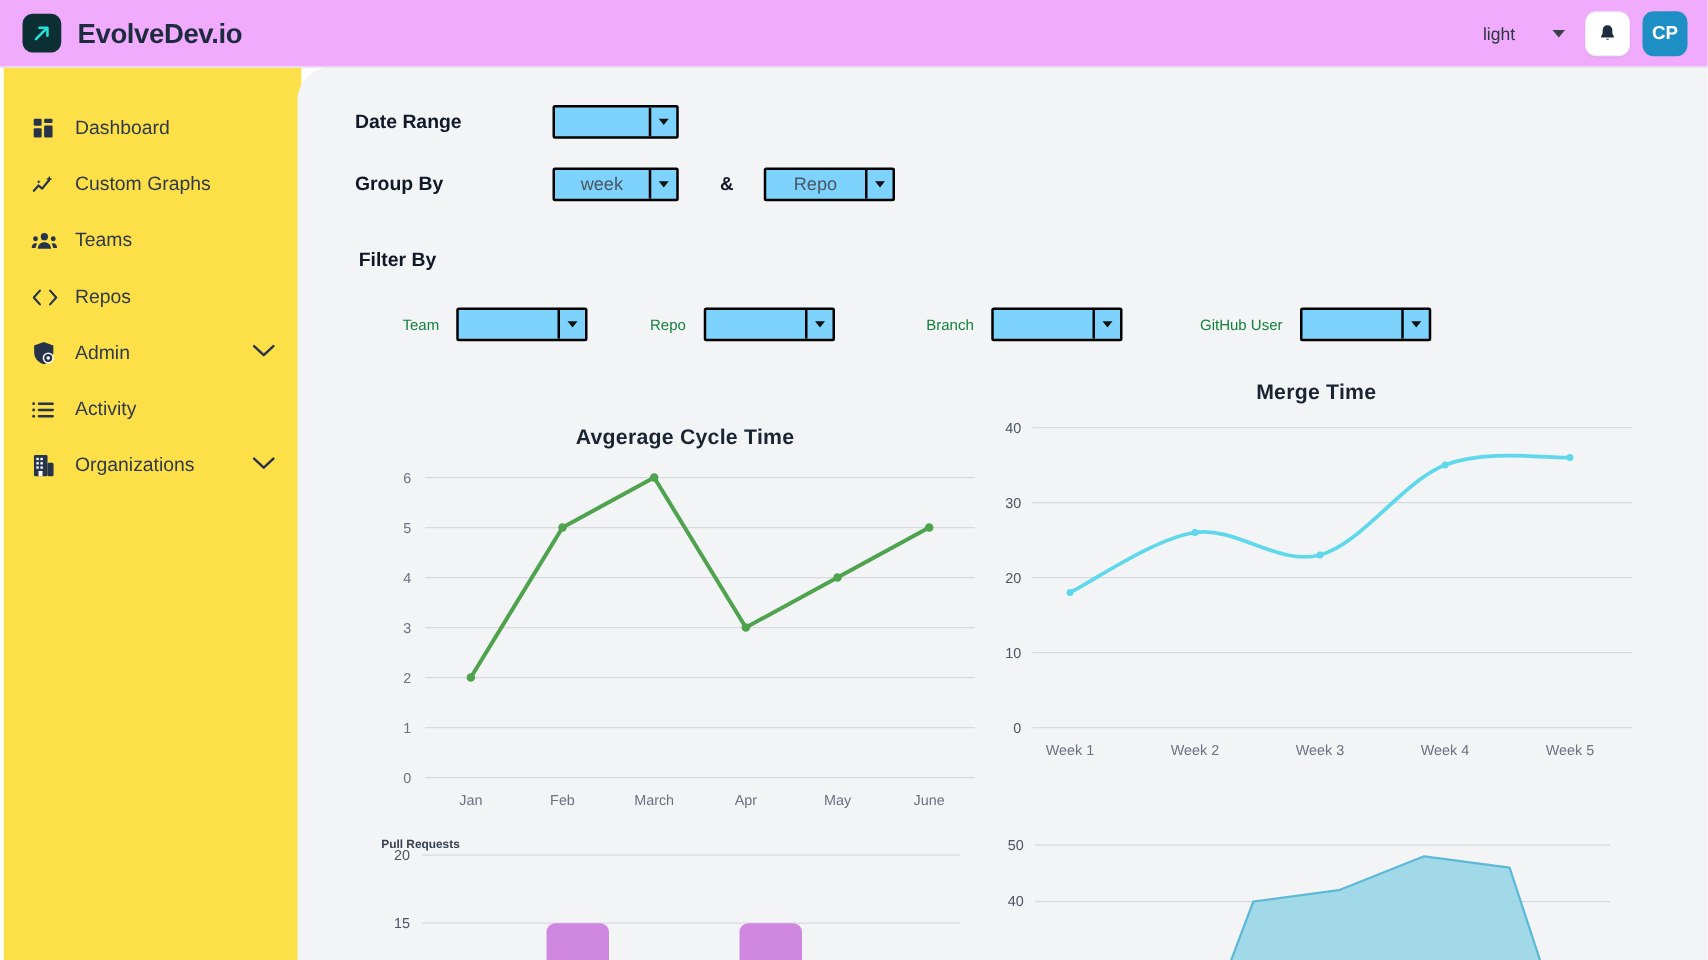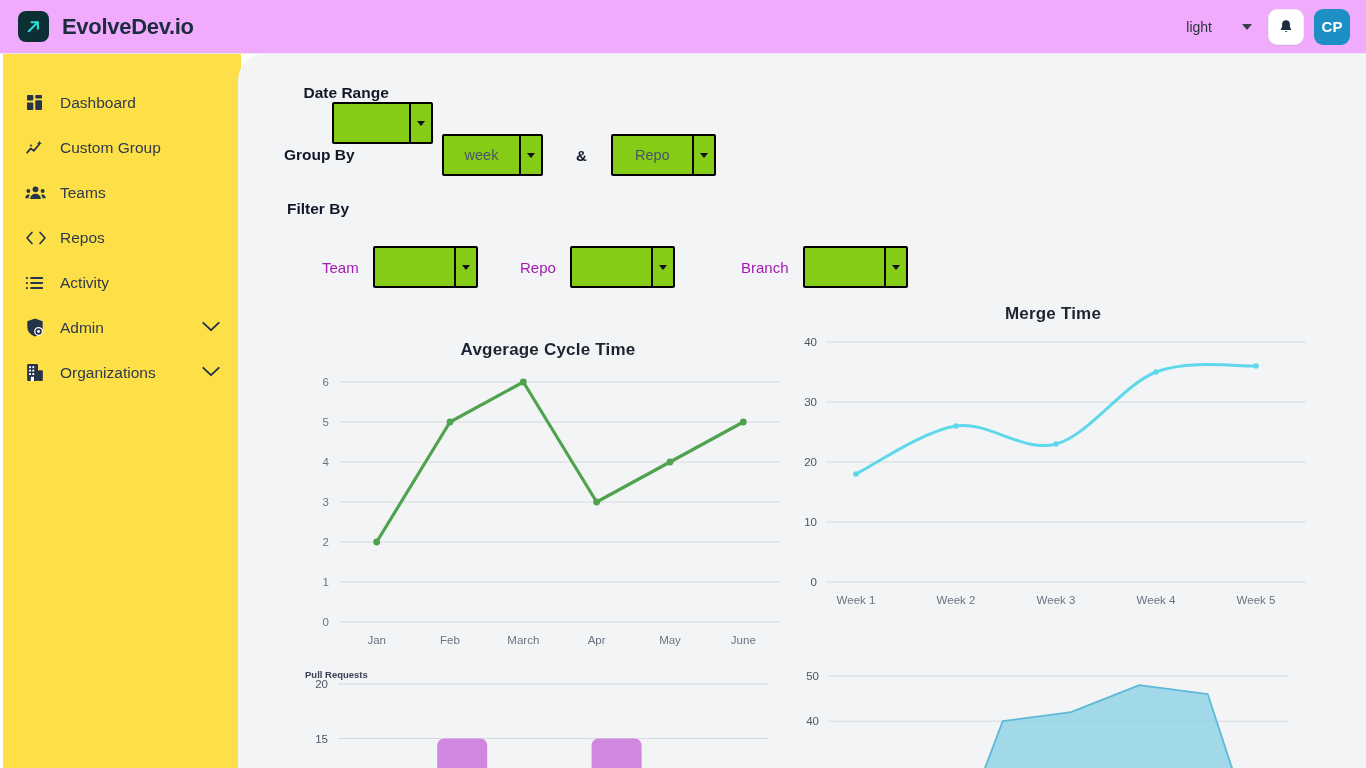--- a/index.html
+++ b/index.html
@@ -72,39 +72,39 @@
     overflow: hidden;
   }
 
   
   .ctrl-row { display: flex; align-items: center; }
   .ctrl-label {
     font-size: 15.5px; font-weight: bold; color: #111827;
   }
   .sel {
     display: inline-flex; align-items: stretch;
-    border: 2px solid #000; background: #84cc16;
-    height: 42px; border-radius: 2px; overflow: hidden;
+    border: 2px solid #000; background: #7dd3fc;
+    height: 27px; border-radius: 2px; overflow: hidden;
   }
   .sel .sel-val {
     flex: 1; display: flex; align-items: center; justify-content: center;
     font-size: 14.5px; color: #4b5563; padding: 0 6px; white-space: nowrap;
   }
   .sel .sel-arrow {
     width: 22px; border-left: 2px solid #000;
     display: flex; align-items: center; justify-content: center;
   }
   .sel .sel-arrow i {
     width: 0; height: 0; border-left: 4px solid transparent;
     border-right: 4px solid transparent; border-top: 5px solid #111;
     display: block;
   }
   .amp { font-size: 15px; font-weight: bold; color: #111827; }
   .filter-title { font-size: 15.5px; font-weight: bold; color: #111827; }
-  .sub-label { font-size: 15px; color: #a21caf; text-align: center; }
+  .sub-label { font-size: 12px; color: #15803d; text-align: center; }
 
   
   .chart-title {
     text-align: center; font-size: 17px; font-weight: bold; color: #1b2431;
     letter-spacing: 0.2px;
   }
   .axis-txt { font-size: 11.5px; fill: #6b7280; font-family: "Liberation Sans", sans-serif; }
   .axis-txt-dark { font-size: 11.5px; fill: #4b5563; font-family: "Liberation Sans", sans-serif; }
   .axis-unit { font-size: 9.5px; fill: #374151; font-weight: bold; font-family: "Liberation Sans", sans-serif; }
   .gridline { stroke: #d6dade; stroke-width: 1; }
@@ -155,21 +155,21 @@
   </div>
 
   <div class="nav-item">
     <span class="ico">
       <svg width="20" height="20" viewBox="0 0 24 24">
         <path d="M2.5 17.5 L7 12.5 L10.5 15.5 L17 7.5" stroke="#26334a" stroke-width="2.1" fill="none" stroke-linecap="round" stroke-linejoin="round"></path>
         <path d="M17.3 3.2 l0.9 2.1 l2.1 0.9 l-2.1 0.9 l-0.9 2.1 l-0.9 -2.1 l-2.1 -0.9 l2.1 -0.9 Z" fill="#26334a"></path>
         <path d="M7.2 7.0 l0.6 1.3 l1.3 0.6 l-1.3 0.6 l-0.6 1.3 l-0.6 -1.3 l-1.3 -0.6 l1.3 -0.6 Z" fill="#26334a"></path>
       </svg>
     </span>
-    <span class="nav-label">Custom Group</span>
+    <span class="nav-label">Custom Graphs</span>
   </div>
 
   <div class="nav-item">
     <span class="ico">
       <svg width="21" height="20" viewBox="0 0 26 24">
         <circle cx="13" cy="7.5" r="3.6" fill="#26334a"></circle>
         <path d="M6.4 19.5 C6.4 15.6 9.4 13 13 13 C16.6 13 19.6 15.6 19.6 19.5 Z" fill="#26334a"></path>
         <circle cx="4.2" cy="9.5" r="2.4" fill="#26334a"></circle>
         <path d="M0.4 18.6 C0.4 15.8 2 14 4.2 14 C4.9 14 5.5 14.2 6 14.5 C5 15.6 4.4 17 4.3 18.6 Z" fill="#26334a"></path>
         <circle cx="21.8" cy="9.5" r="2.4" fill="#26334a"></circle>
@@ -184,46 +184,46 @@
       <svg width="22" height="18" viewBox="0 0 26 20">
         <path d="M8.2 3.5 L2.4 10 L8.2 16.5" stroke="#26334a" stroke-width="2.0" fill="none" stroke-linecap="round" stroke-linejoin="round"></path>
         <path d="M17.8 3.5 L23.6 10 L17.8 16.5" stroke="#26334a" stroke-width="2.0" fill="none" stroke-linecap="round" stroke-linejoin="round"></path>
       </svg>
     </span>
     <span class="nav-label">Repos</span>
   </div>
 
   <div class="nav-item">
     <span class="ico">
+      <svg width="20" height="21" viewBox="0 0 24 25">
+        <path d="M12 1.8 L21.2 5.1 V12 C21.2 17.6 17.2 21.7 12 23.2 C6.8 21.7 2.8 17.6 2.8 12 V5.1 Z" fill="#26334a"></path>
+        <circle cx="16.3" cy="17.2" r="4.6" fill="#26334a" stroke="#ffffff" stroke-width="1.5"></circle>
+        <circle cx="16.3" cy="17.2" r="1.7" fill="#ffffff"></circle>
+      </svg>
+    </span>
+    <span class="nav-label">Admin</span>
+    <span class="nav-chev">
+      <svg width="20" height="13" viewBox="0 0 22 14">
+        <path d="M2.5 3 L11 11 L19.5 3" stroke="#26334a" stroke-width="2.1" fill="none" stroke-linecap="round" stroke-linejoin="round"></path>
+      </svg>
+    </span>
+  </div>
+
+  <div class="nav-item">
+    <span class="ico">
       <svg width="20" height="18" viewBox="0 0 24 20">
         <circle cx="2.3" cy="4" r="1.35" fill="#26334a"></circle>
         <circle cx="2.3" cy="10" r="1.35" fill="#26334a"></circle>
         <circle cx="2.3" cy="16" r="1.35" fill="#26334a"></circle>
         <rect x="6.2" y="2.9" width="15.6" height="2.2" rx="1.1" fill="#26334a"></rect>
         <rect x="6.2" y="8.9" width="15.6" height="2.2" rx="1.1" fill="#26334a"></rect>
         <rect x="6.2" y="14.9" width="15.6" height="2.2" rx="1.1" fill="#26334a"></rect>
       </svg>
     </span>
     <span class="nav-label">Activity</span>
-  </div>
-
-  <div class="nav-item">
-    <span class="ico">
-      <svg width="20" height="21" viewBox="0 0 24 25">
-        <path d="M12 1.8 L21.2 5.1 V12 C21.2 17.6 17.2 21.7 12 23.2 C6.8 21.7 2.8 17.6 2.8 12 V5.1 Z" fill="#26334a"></path>
-        <circle cx="16.3" cy="17.2" r="4.6" fill="#26334a" stroke="#ffffff" stroke-width="1.5"></circle>
-        <circle cx="16.3" cy="17.2" r="1.7" fill="#ffffff"></circle>
-      </svg>
-    </span>
-    <span class="nav-label">Admin</span>
-    <span class="nav-chev">
-      <svg width="20" height="13" viewBox="0 0 22 14">
-        <path d="M2.5 3 L11 11 L19.5 3" stroke="#26334a" stroke-width="2.1" fill="none" stroke-linecap="round" stroke-linejoin="round"></path>
-      </svg>
-    </span>
   </div>
 
   <div class="nav-item">
     <span class="ico">
       <svg width="20" height="21" viewBox="0 0 24 25">
         <rect x="2.6" y="2.4" width="13" height="20.4" rx="1.3" fill="#26334a"></rect>
         <rect x="15.6" y="9.8" width="5.8" height="13" rx="1.3" fill="#26334a"></rect>
         <rect x="4.9" y="5" width="2.3" height="2.3" fill="#ffffff"></rect>
         <rect x="8.8" y="5" width="2.3" height="2.3" fill="#ffffff"></rect>
         <rect x="4.9" y="9.1" width="2.3" height="2.3" fill="#ffffff"></rect>
@@ -237,21 +237,21 @@
     <span class="nav-chev">
       <svg width="20" height="13" viewBox="0 0 22 14">
         <path d="M2.5 3 L11 11 L19.5 3" stroke="#26334a" stroke-width="2.1" fill="none" stroke-linecap="round" stroke-linejoin="round"></path>
       </svg>
     </span>
   </div>
 </div>
 
 <div class="content">
 
-  <div class="ctrl-row" style="position:absolute; left:46px; top:30px;flex-direction:column;">
+  <div class="ctrl-row" style="position:absolute; left:46px; top:30px;">
     <div class="ctrl-label" style="width:110px;">Date Range</div>
     <div class="sel" style="width:101px; margin-left:48px;">
       <span class="sel-val"></span>
       <span class="sel-arrow">
           <i></i>
         </span>
     </div>
   </div>
 
   <div class="ctrl-row" style="position:absolute; left:46px; top:80px;">
@@ -296,20 +296,29 @@
   <div class="ctrl-row" style="position:absolute; left:503px; top:192px;">
     <div class="sub-label">Branch</div>
     <div class="sel" style="width:105px; margin-left:14px;">
       <span class="sel-val"></span>
       <span class="sel-arrow">
           <i></i>
         </span>
     </div>
   </div>
 
+  <div class="ctrl-row" style="position:absolute; left:722px; top:192px;">
+    <div class="sub-label">GitHub User</div>
+    <div class="sel" style="width:105px; margin-left:14px;">
+      <span class="sel-val"></span>
+      <span class="sel-arrow">
+          <i></i>
+        </span>
+    </div>
+  </div>
 
   <div style="position:absolute; left:60px; top:258px; width:500px;margin-top:28px;">
     <div class="chart-title">Avgerage Cycle Time</div>
     <svg id="svg-cycle" width="500" height="310" viewBox="0 0 500 310">
         <line x1="42" x2="482" y1="262" y2="262" class="gridline"></line>
         <text x="31" y="266" text-anchor="end" class="axis-txt">0</text>
         <line x1="42" x2="482" y1="222" y2="222" class="gridline"></line>
         <text x="31" y="226" text-anchor="end" class="axis-txt">1</text>
         <line x1="42" x2="482" y1="182" y2="182" class="gridline"></line>
         <text x="31" y="186" text-anchor="end" class="axis-txt">2</text>

